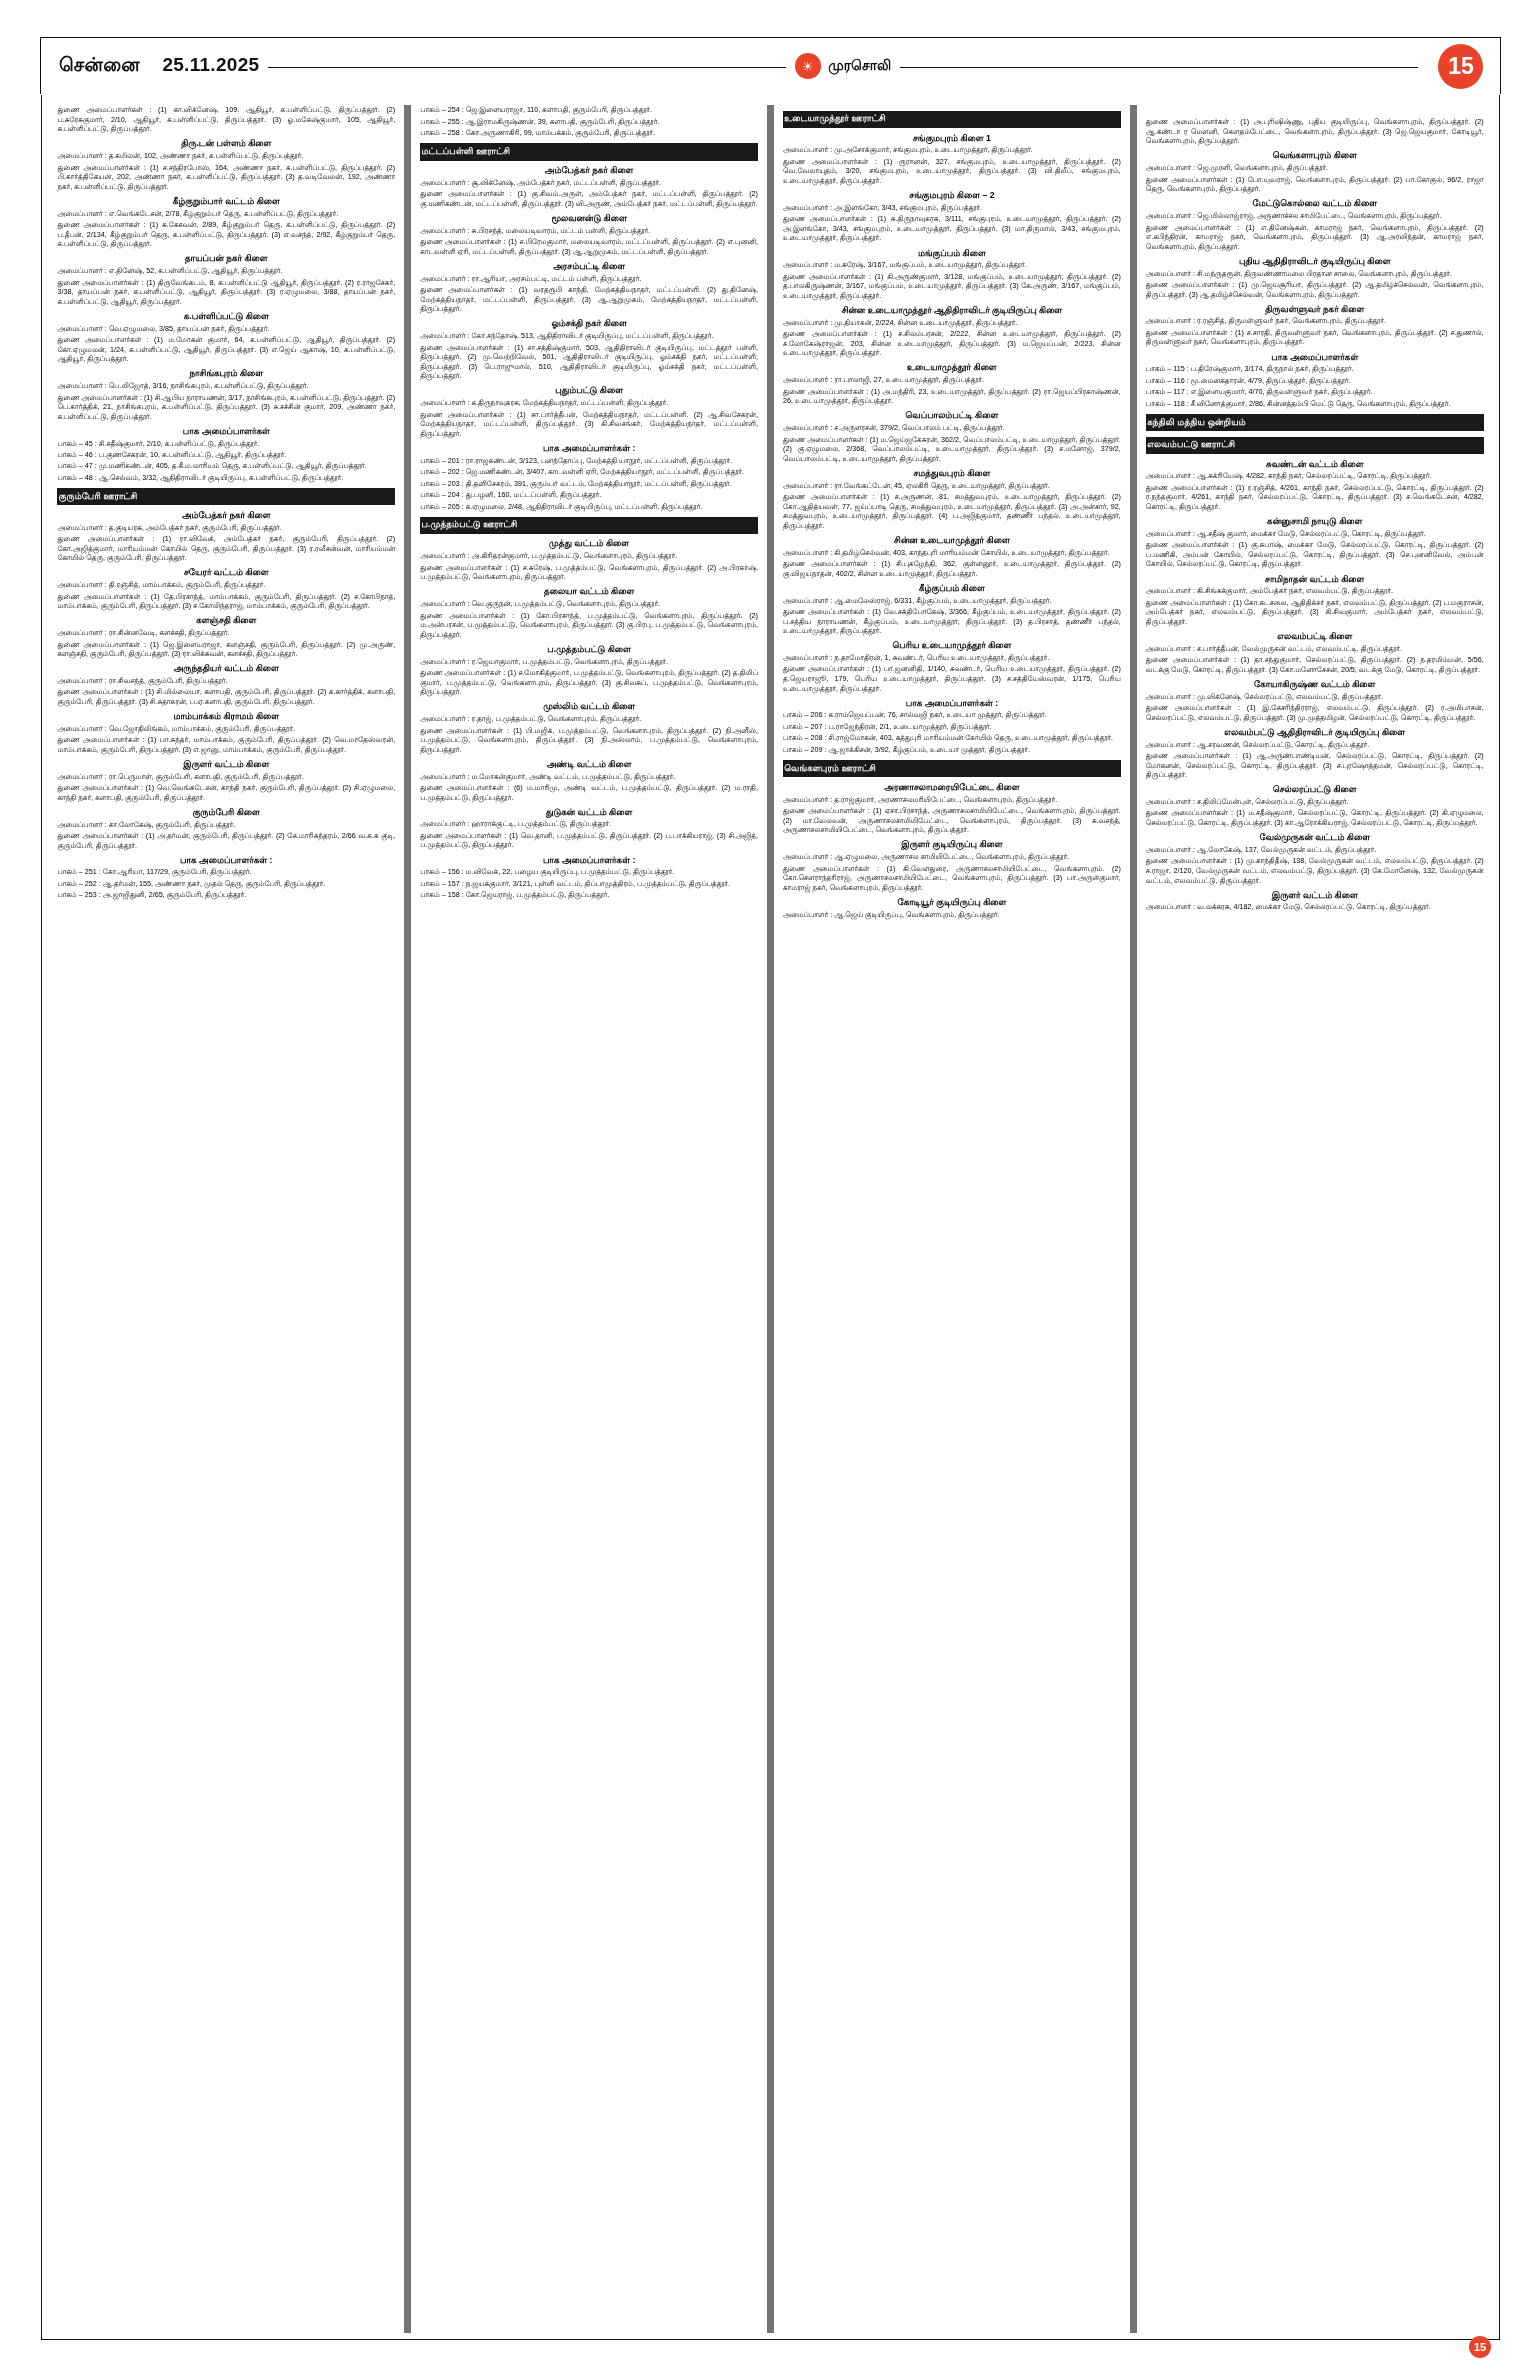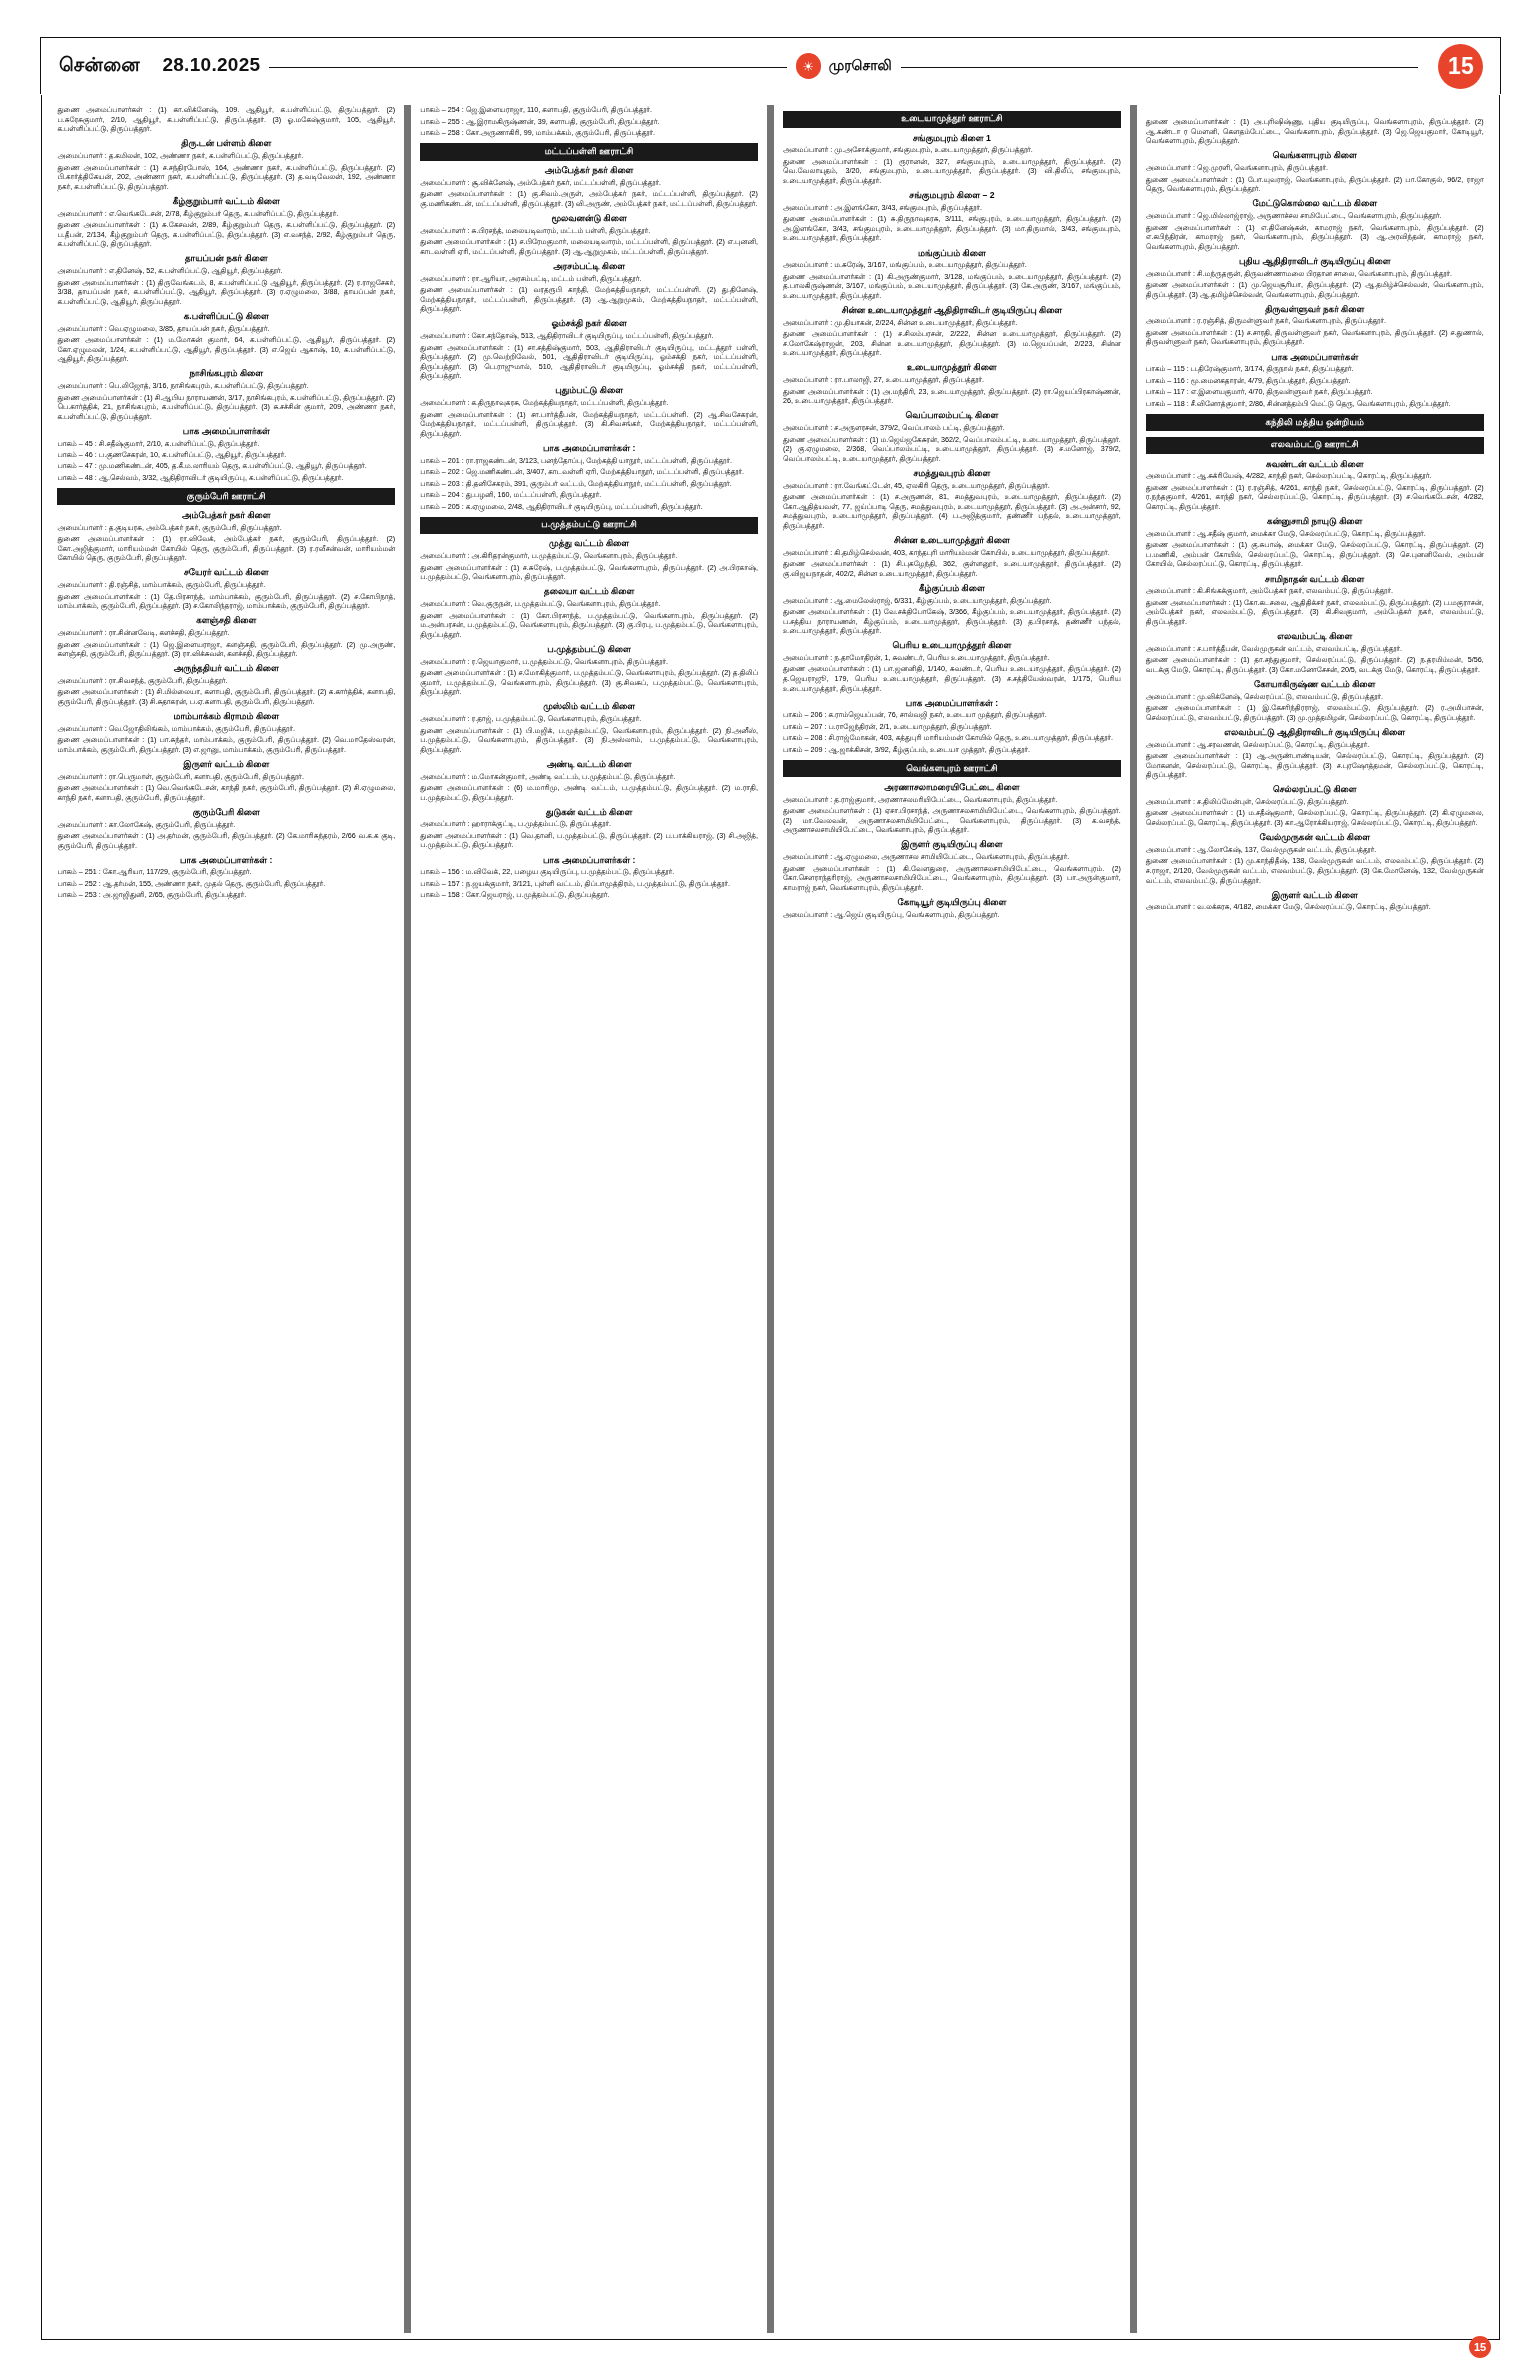--- a/index.html
+++ b/index.html
@@ -43,40 +43,40 @@
     border-right:7px solid #737373;
   }
   .col:last-child{border-right:none;margin-top:12px;}
   .col-inner{font-size:7.2px;line-height:1.33;color:#000;text-align:justify;}
   
   .headline{
     text-align:center;font-weight:bold;font-size:8.7px;color:#000;
     margin:4.5px 0 1.9px 0;line-height:1.25;
   }
   .banner{
-    background:#1a1a1a;color:#fff;text-align:center;font-weight:bold;
+    background:#1a1a1a;color:#fff;text-align:left;font-weight:bold;
     font-size:8.6px;padding:2.6px 1.3px 3.2px 1.3px;margin:5.7px 0 3.2px 0;letter-spacing:0.2px;
   }
   .para{margin:0 0 1.9px 0;}
   .pgbadge{
     position:absolute;right:50px;bottom:19px;width:22px;height:22px;border-radius:50%;
     background:#e8442c;color:#fff;display:flex;align-items:center;justify-content:center;
     font-size:11px;font-weight:bold;
   }
 </style>
 </head>
 <body>
 
 <div class="page">
 
   <div class="masthead">
     <div class="mast-date">
       <span>சென்னை</span>
       &nbsp;&nbsp;
-      <span>28.10.2025</span>
+      <span>25.11.2025</span>
     </div>
     <div class="mast-rule"></div>
     <div class="mast-logo">
       <span class="sun">☀</span>
       <span class="name">முரசொலி</span>
     </div>
     <div class="mast-rule"></div>
     <div class="mast-pageno">15</div>
   </div>
 

